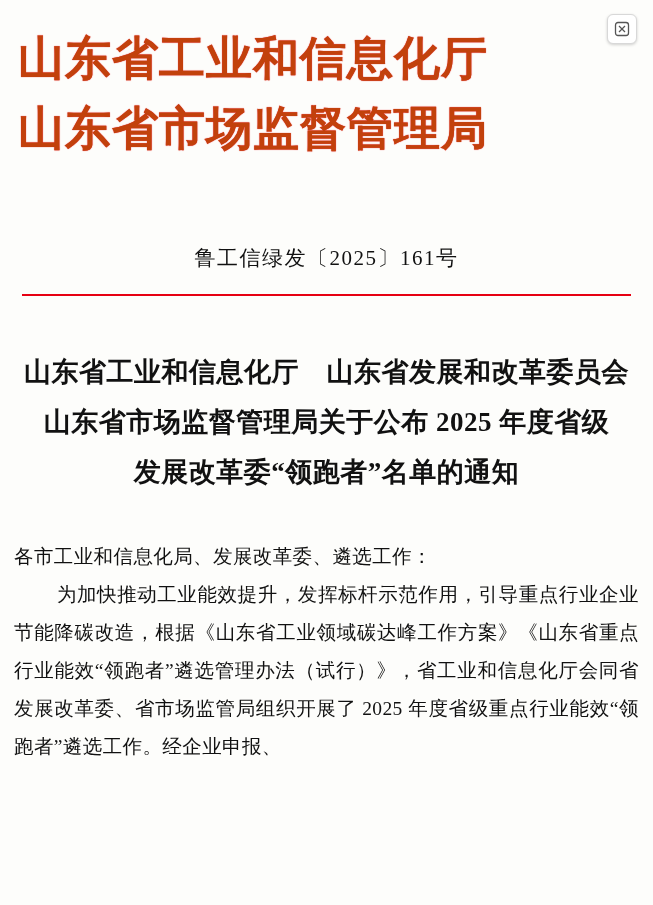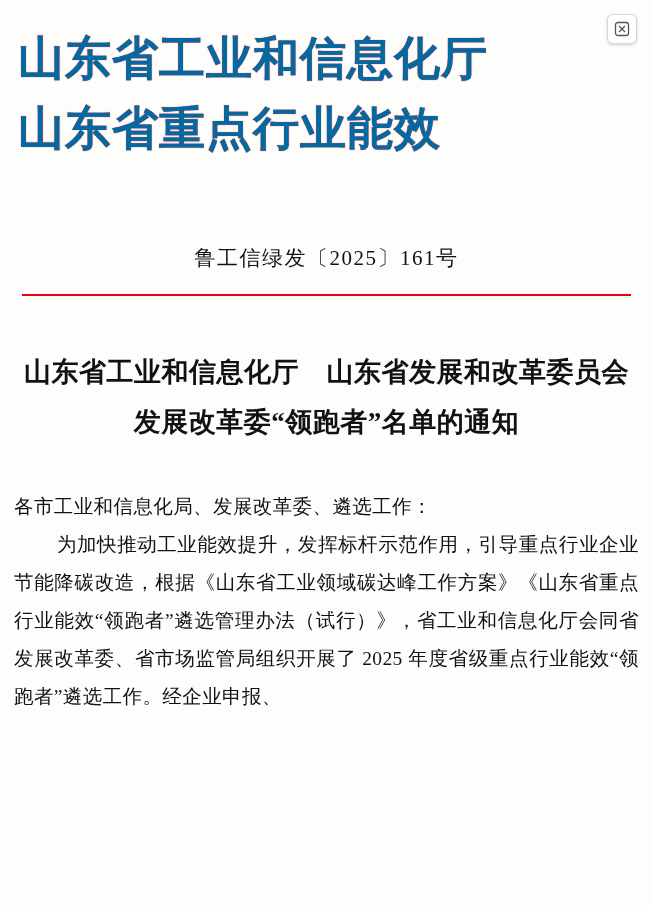--- a/index.html
+++ b/index.html
@@ -39,21 +39,21 @@
     cursor: pointer;
     z-index: 20;
   }
   .close-btn svg { display:block; }
 
   
   .header-red {
     padding: 24px 18px 0 18px;
   }
   .header-red .line {
-    color: #0369a1;
+    color: #c2410c;
     font-family: "Liberation Serif", "DejaVu Serif", serif;
     font-weight: bold;
     font-size: 46px;
     line-height: 1.52;
     letter-spacing: 1px;
     white-space: nowrap;
     text-shadow: 0 0 1px #e60012;
   }
 
   .doc-number {
@@ -110,29 +110,30 @@
   <div class="close-btn" title="close">
     <svg width="16" height="16" viewBox="0 0 16 16" aria-hidden="true">
       <rect x="1.5" y="1.5" width="13" height="13" rx="2.5" fill="none" stroke="#555" stroke-width="1.3"></rect>
       <line x1="5" y1="5" x2="11" y2="11" stroke="#555" stroke-width="1.3"></line>
       <line x1="11" y1="5" x2="5" y2="11" stroke="#555" stroke-width="1.3"></line>
     </svg>
   </div>
 
   <div class="header-red">
     <div class="line">山东省工业和信息化厅</div>
-    <div class="line">山东省重点行业能效</div>
+    <div class="line">山东省市场监督管理局</div>
   </div>
 
   <div class="doc-number">鲁工信绿发〔2025〕161号</div>
 
   <div class="red-rule"></div>
 
   <div class="title-block">
     <div class="tline">山东省工业和信息化厅　山东省发展和改革委员会</div>
+    <div class="tline">山东省市场监督管理局关于公布 2025 年度省级</div>
     <div class="tline">发展改革委“领跑者”名单的通知</div>
   </div>
 
   <div class="body-block">
     <p>各市工业和信息化局、发展改革委、遴选工作：</p>
     <p class="indent">为加快推动工业能效提升，发挥标杆示范作用，引导重点行业企业节能降碳改造，根据《山东省工业领域碳达峰工作方案》《山东省重点行业能效“领跑者”遴选管理办法（试行）》，省工业和信息化厅会同省发展改革委、省市场监管局组织开展了 2025 年度省级重点行业能效“领跑者”遴选工作。经企业申报、</p>
   </div>
 
 </div>
 

